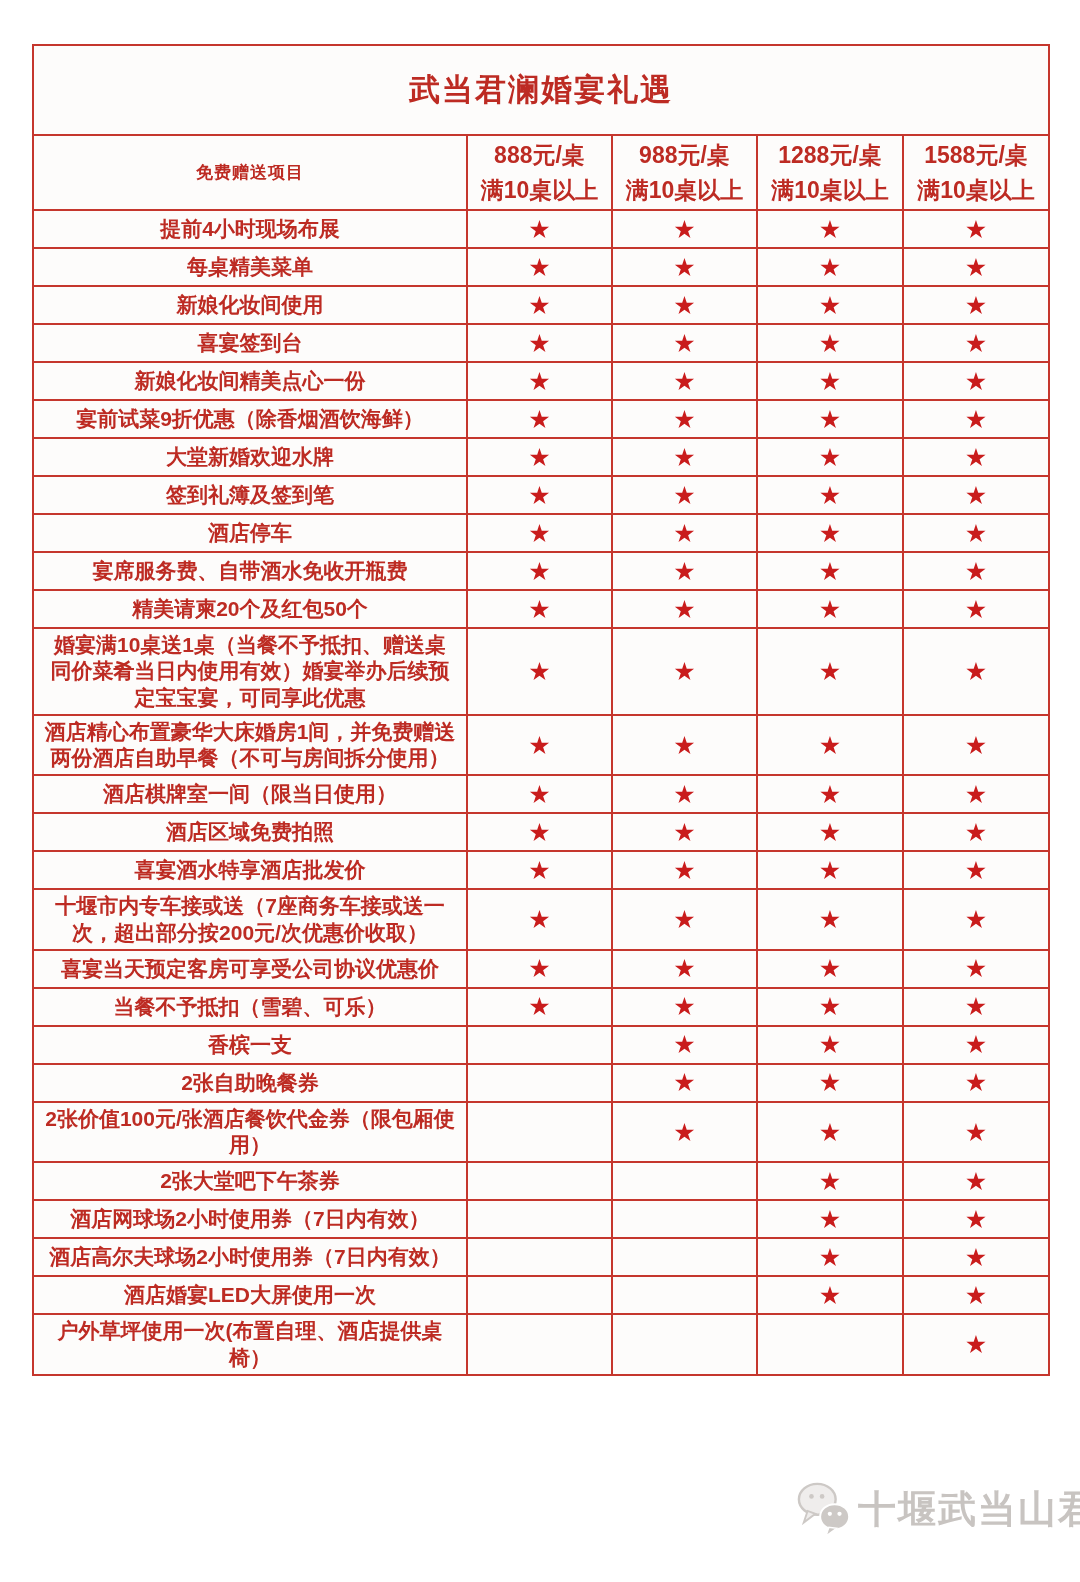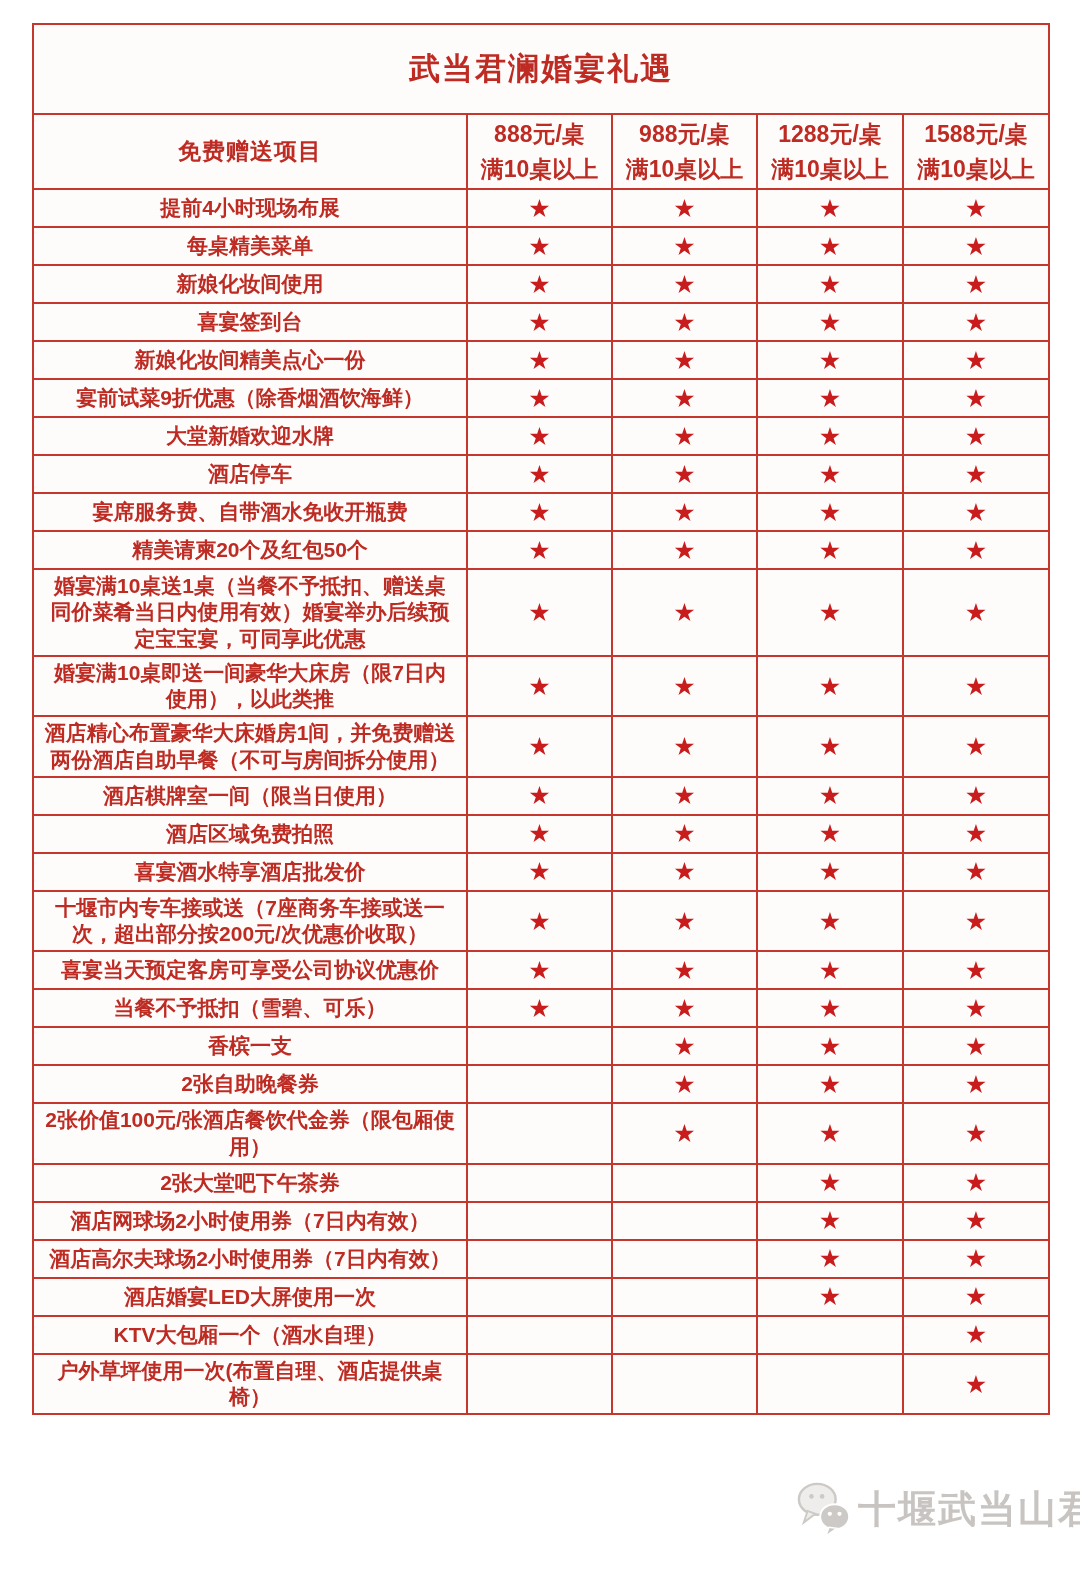--- a/index.html
+++ b/index.html
@@ -17,40 +17,40 @@
     background:var(--page-bg);
     font-family:"Liberation Sans","DejaVu Sans",sans-serif;
   }
   .sheet{
     position:relative;
     width:1080px;height:1582px;
     background:var(--page-bg);
     overflow:hidden;
   }
   table.pricing{
-    position:absolute;left:32px;top:23px;
+    position:absolute;left:32px;top:44px;
     width:1016px;
     border-collapse:collapse;
     table-layout:fixed;
     background:var(--cell-bg);
   }
   table.pricing th, table.pricing td{
     border:2px solid var(--border);
     text-align:center;
     vertical-align:middle;
     color:var(--text);
     font-weight:bold;
   }
   .title-cell{
     height:90px;
     font-size:31px;
     letter-spacing:2px;
   }
   .head-row th{height:70px;}
-  .head-item{font-size:23px;letter-spacing:1px;}
+  .head-item{font-size:17px;letter-spacing:1px;}
   th.tier{font-size:23px;line-height:1.5;padding:2px 2px;}
   td.item{
     height:38px;
     font-size:21px;
     line-height:1.25;
     padding:3px 10px;
     white-space:pre-line;
     margin-left:8px;
   }
   td.cell{height:38px;padding:0;}
@@ -147,20 +147,27 @@
           <td class="cell"><span class="star">★</span></td>
         </tr>
         <tr>
           <td class="item">大堂新婚欢迎水牌</td>
           <td class="cell"><span class="star">★</span></td>
           <td class="cell"><span class="star">★</span></td>
           <td class="cell"><span class="star">★</span></td>
           <td class="cell"><span class="star">★</span></td>
         </tr>
         <tr>
+          <td class="item">签到礼簿及签到笔</td>
+          <td class="cell"><span class="star">★</span></td>
+          <td class="cell"><span class="star">★</span></td>
+          <td class="cell"><span class="star">★</span></td>
+          <td class="cell"><span class="star">★</span></td>
+        </tr>
+        <tr>
           <td class="item">酒店停车</td>
           <td class="cell"><span class="star">★</span></td>
           <td class="cell"><span class="star">★</span></td>
           <td class="cell"><span class="star">★</span></td>
           <td class="cell"><span class="star">★</span></td>
         </tr>
         <tr>
           <td class="item">宴席服务费、自带酒水免收开瓶费</td>
           <td class="cell"><span class="star">★</span></td>
           <td class="cell"><span class="star">★</span></td>
@@ -175,27 +182,20 @@
           <td class="cell"><span class="star">★</span></td>
         </tr>
         <tr>
           <td class="item">婚宴满10桌送1桌（当餐不予抵扣、赠送桌同价菜肴当日内使用有效）婚宴举办后续预定宝宝宴，可同享此优惠</td>
           <td class="cell"><span class="star">★</span></td>
           <td class="cell"><span class="star">★</span></td>
           <td class="cell"><span class="star">★</span></td>
           <td class="cell"><span class="star">★</span></td>
         </tr>
         <tr>
-          <td class="item">婚宴满10桌即送一间豪华大床房（限7日内使用），以此类推</td>
-          <td class="cell"><span class="star">★</span></td>
-          <td class="cell"><span class="star">★</span></td>
-          <td class="cell"><span class="star">★</span></td>
-          <td class="cell"><span class="star">★</span></td>
-        </tr>
-        <tr>
           <td class="item">酒店精心布置豪华大床婚房1间，并免费赠送两份酒店自助早餐（不可与房间拆分使用）</td>
           <td class="cell"><span class="star">★</span></td>
           <td class="cell"><span class="star">★</span></td>
           <td class="cell"><span class="star">★</span></td>
           <td class="cell"><span class="star">★</span></td>
         </tr>
         <tr>
           <td class="item">酒店棋牌室一间（限当日使用）</td>
           <td class="cell"><span class="star">★</span></td>
           <td class="cell"><span class="star">★</span></td>
@@ -277,27 +277,20 @@
           <td class="cell"></td>
           <td class="cell"></td>
           <td class="cell"><span class="star">★</span></td>
           <td class="cell"><span class="star">★</span></td>
         </tr>
         <tr>
           <td class="item">酒店婚宴LED大屏使用一次</td>
           <td class="cell"></td>
           <td class="cell"></td>
           <td class="cell"><span class="star">★</span></td>
-          <td class="cell"><span class="star">★</span></td>
-        </tr>
-        <tr>
-          <td class="item">KTV大包厢一个（酒水自理）</td>
-          <td class="cell"></td>
-          <td class="cell"></td>
-          <td class="cell"></td>
           <td class="cell"><span class="star">★</span></td>
         </tr>
         <tr>
           <td class="item">户外草坪使用一次(布置自理、酒店提供桌椅）</td>
           <td class="cell"></td>
           <td class="cell"></td>
           <td class="cell"></td>
           <td class="cell"><span class="star">★</span></td>
         </tr>
       </tbody>

